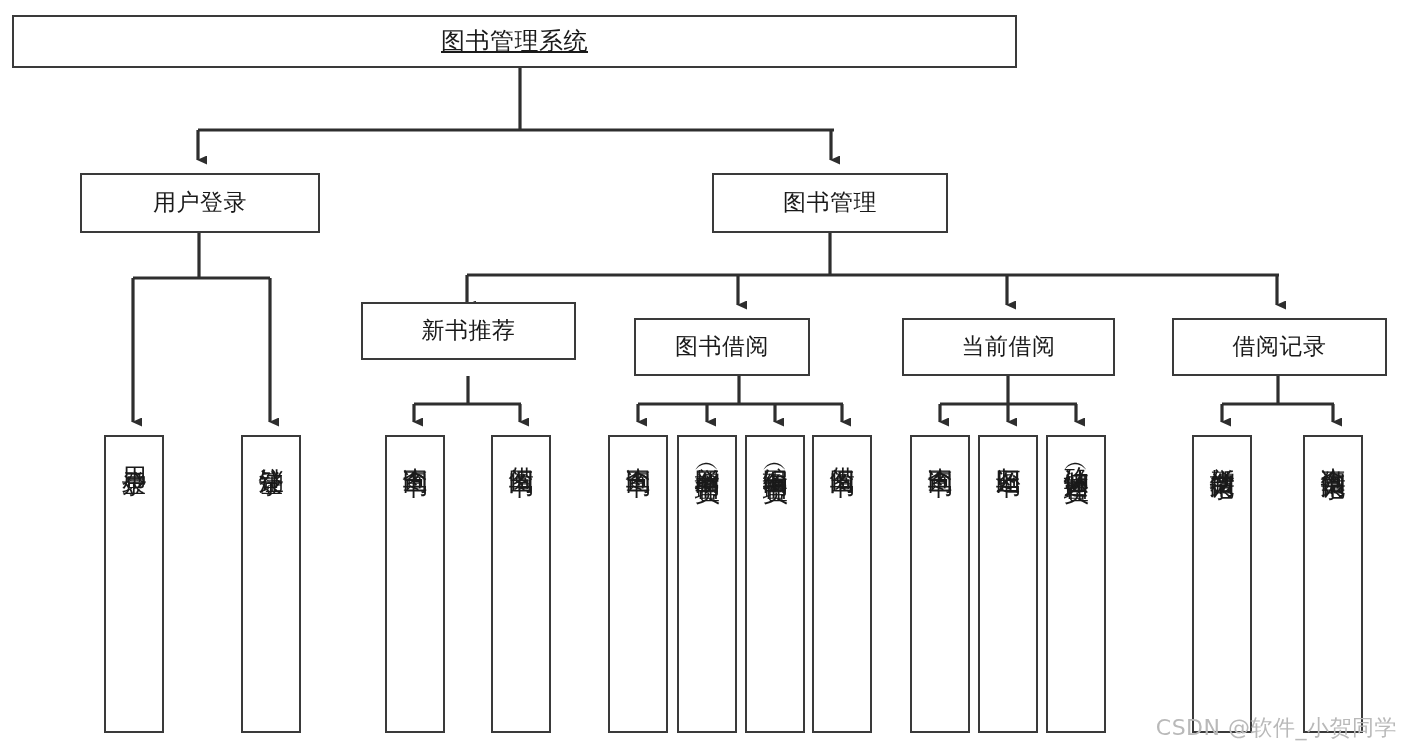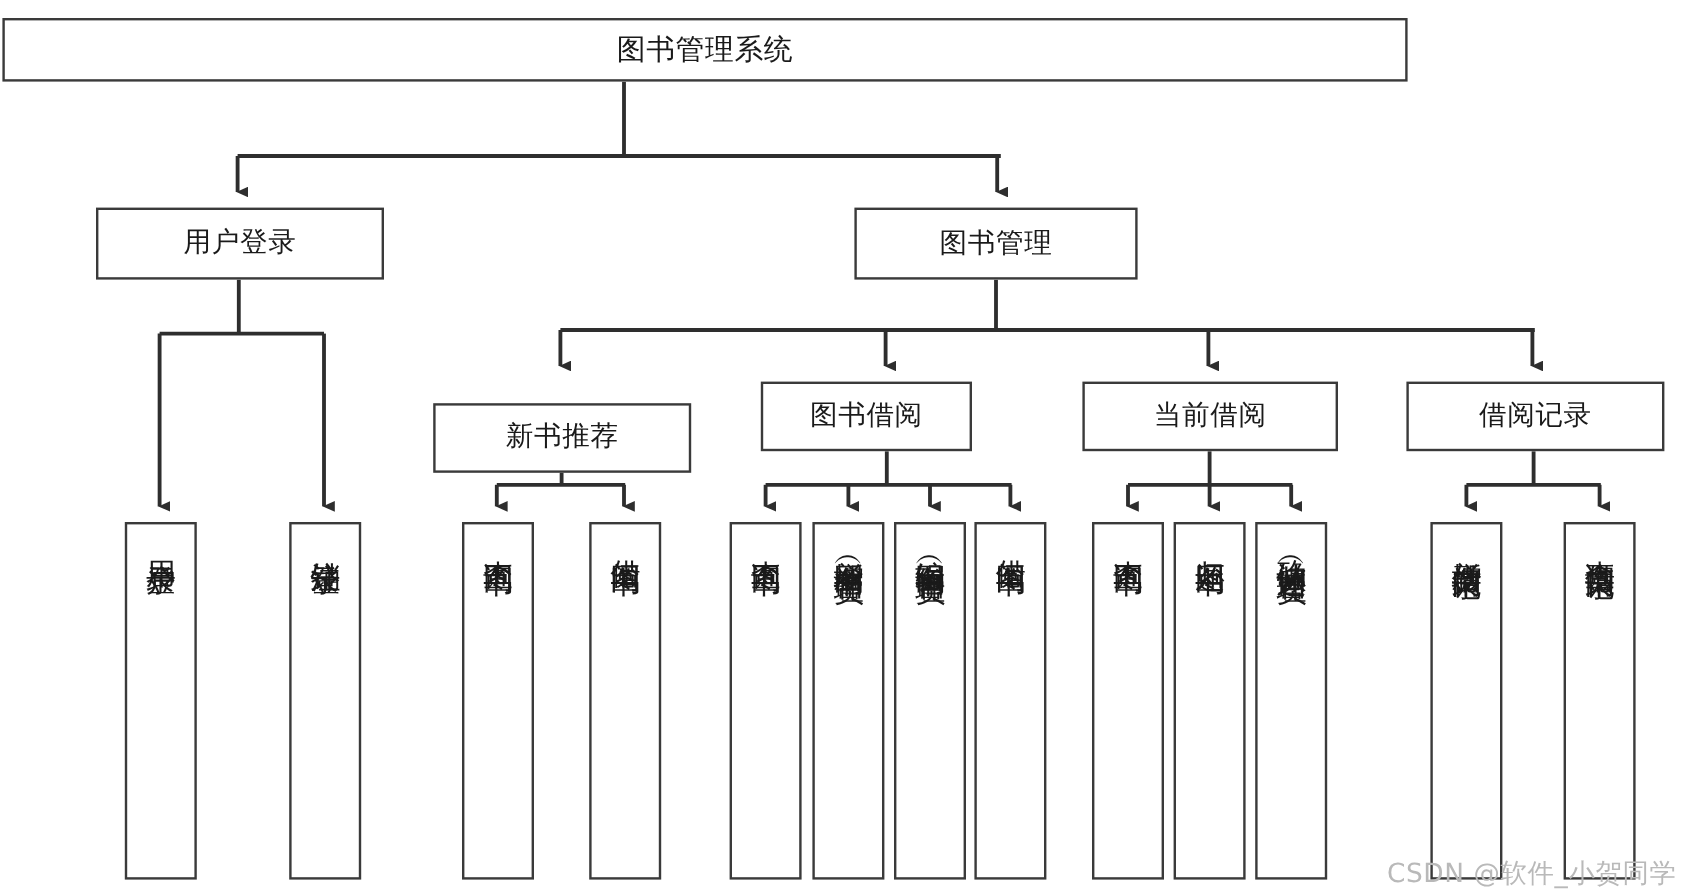--- a/index.html
+++ b/index.html
@@ -113,27 +113,27 @@
       <path d="M1008,404 L1008,422" marker-end="url(#arw)"></path>
       <path d="M1076,404 L1076,422" marker-end="url(#arw)"></path>
 
       <path d="M1278,376 L1278,404"></path>
       <path d="M1222,404 L1334,404"></path>
       <path d="M1222,404 L1222,422" marker-end="url(#arw)"></path>
       <path d="M1333,404 L1333,422" marker-end="url(#arw)"></path>
     </g>
   </svg>
 
-  <div class="node h root" style="left:2px; top:15px; width:1171px; height:53px;">图书管理系统</div>
+  <div class="node h root" style="left:12px; top:15px; width:1005px; height:53px;text-decoration:underline;">图书管理系统</div>
 
   <div class="node h" style="left:80px; top:173px; width:240px; height:60px;">用户登录</div>
 
   <div class="node h" style="left:712px; top:173px; width:236px; height:60px;font-family:Liberation Serif, serif;">图书管理</div>
 
-  <div class="node h" style="left:361px; top:336px; width:215px; height:58px;">新书推荐</div>
+  <div class="node h" style="left:361px; top:302px; width:215px; height:58px;">新书推荐</div>
 
   <div class="node h" style="left:634px; top:318px; width:176px; height:58px;">图书借阅</div>
 
   <div class="node h" style="left:902px; top:318px; width:213px; height:58px;text-align:right;">当前借阅</div>
 
   <div class="node h" style="left:1172px; top:318px; width:215px; height:58px;">借阅记录</div>
 
   <div class="node leaf" style="left:104px; top:435px; width:60px; height:298px;">
     <span class="vtext">用户登录</span>
   </div>

